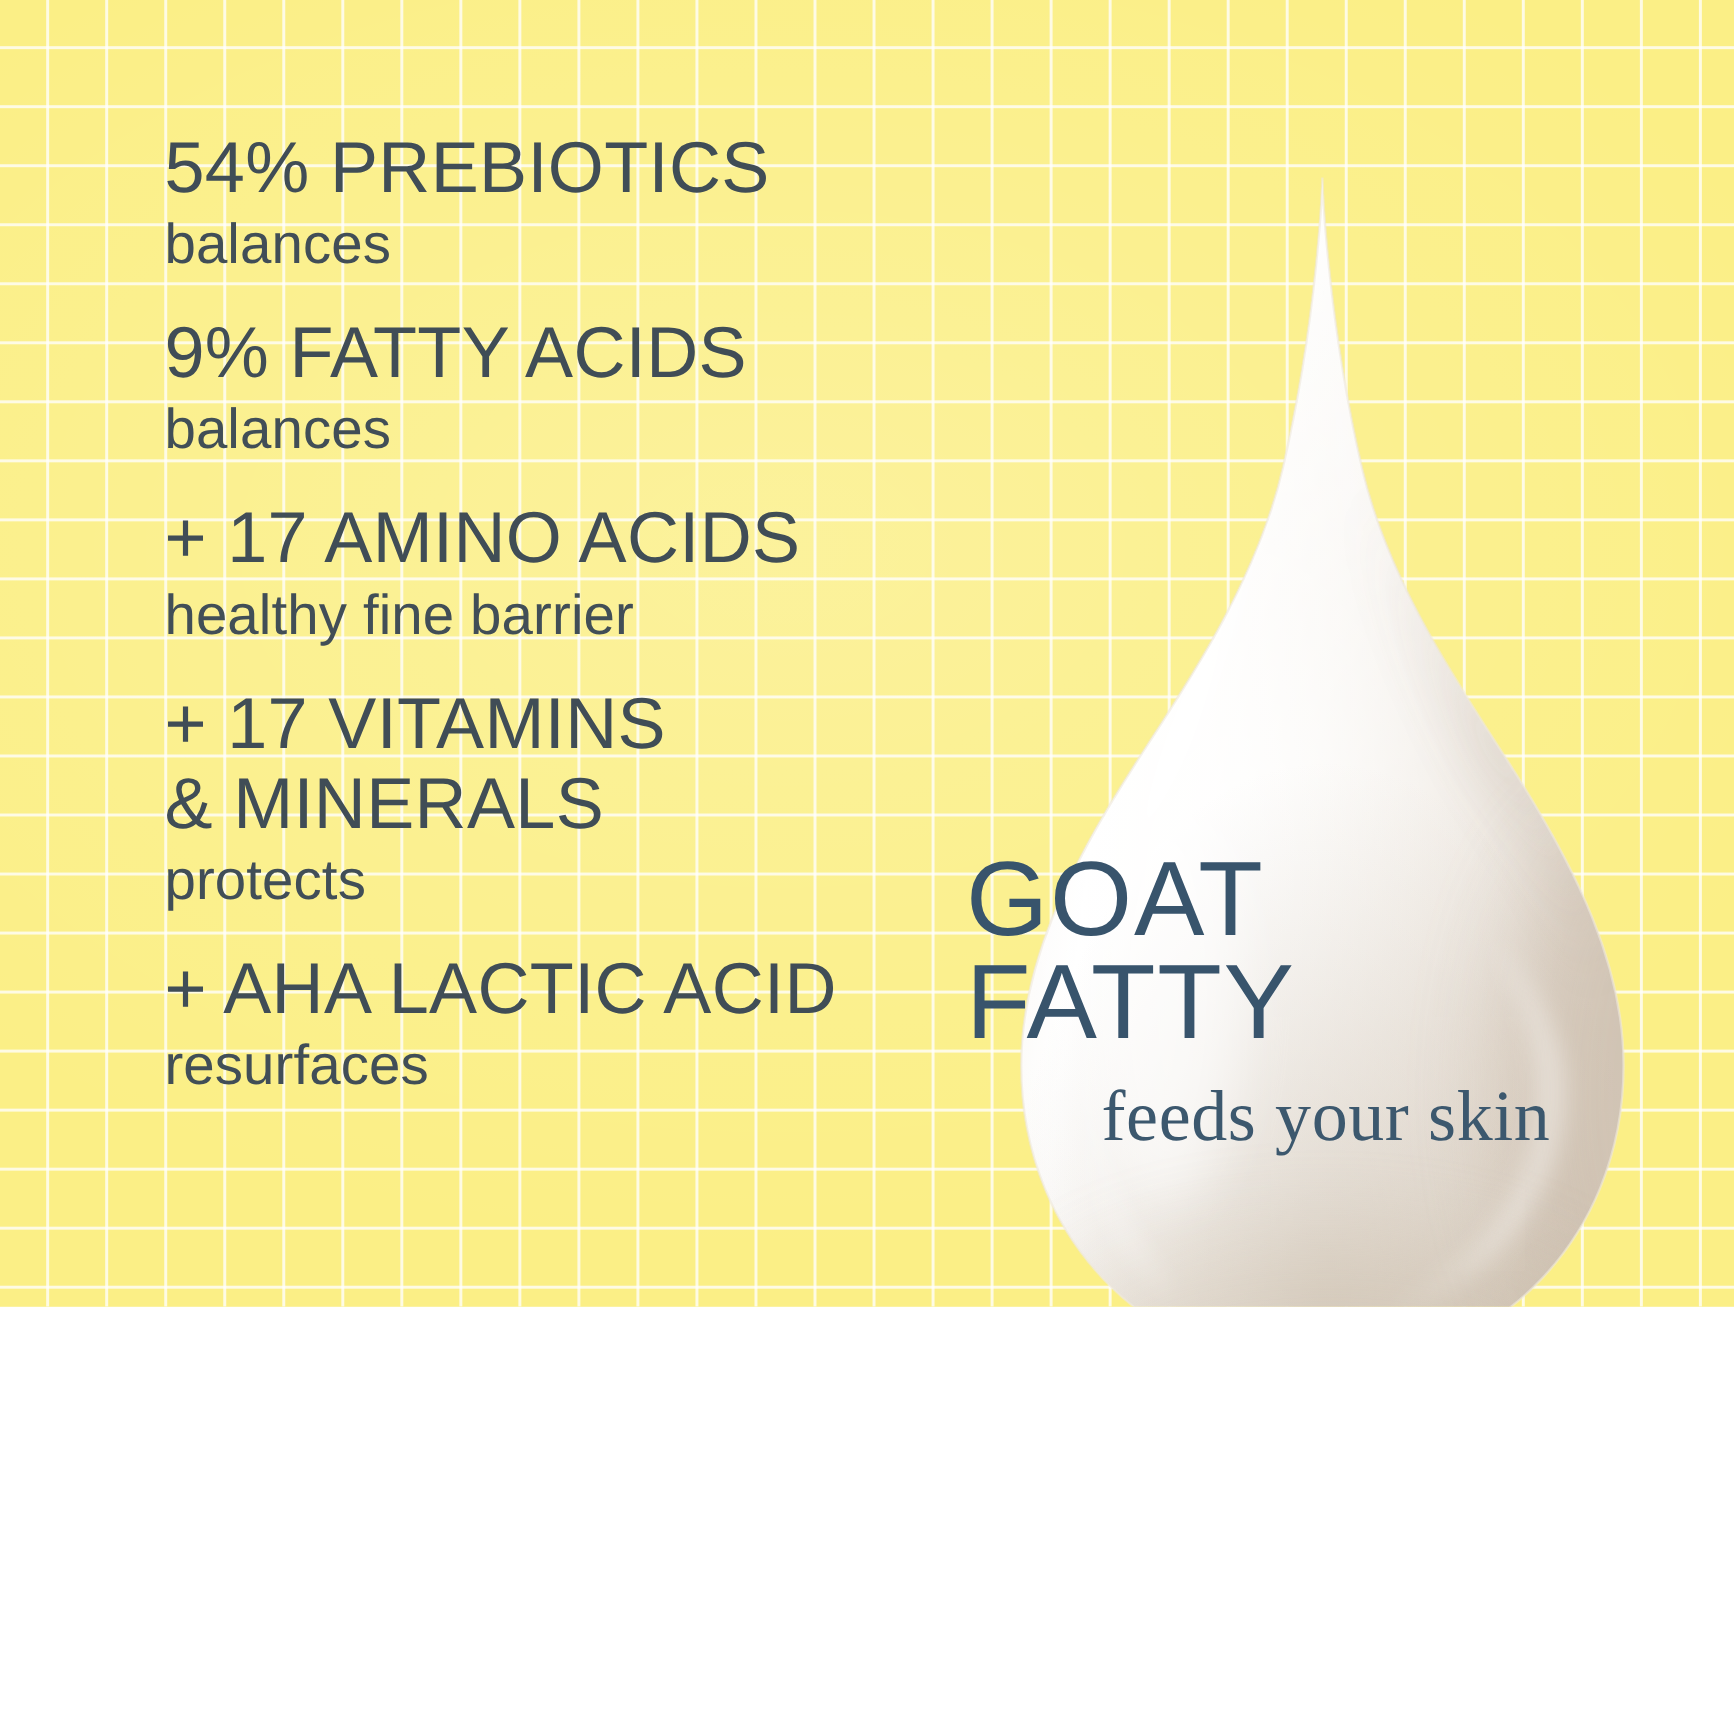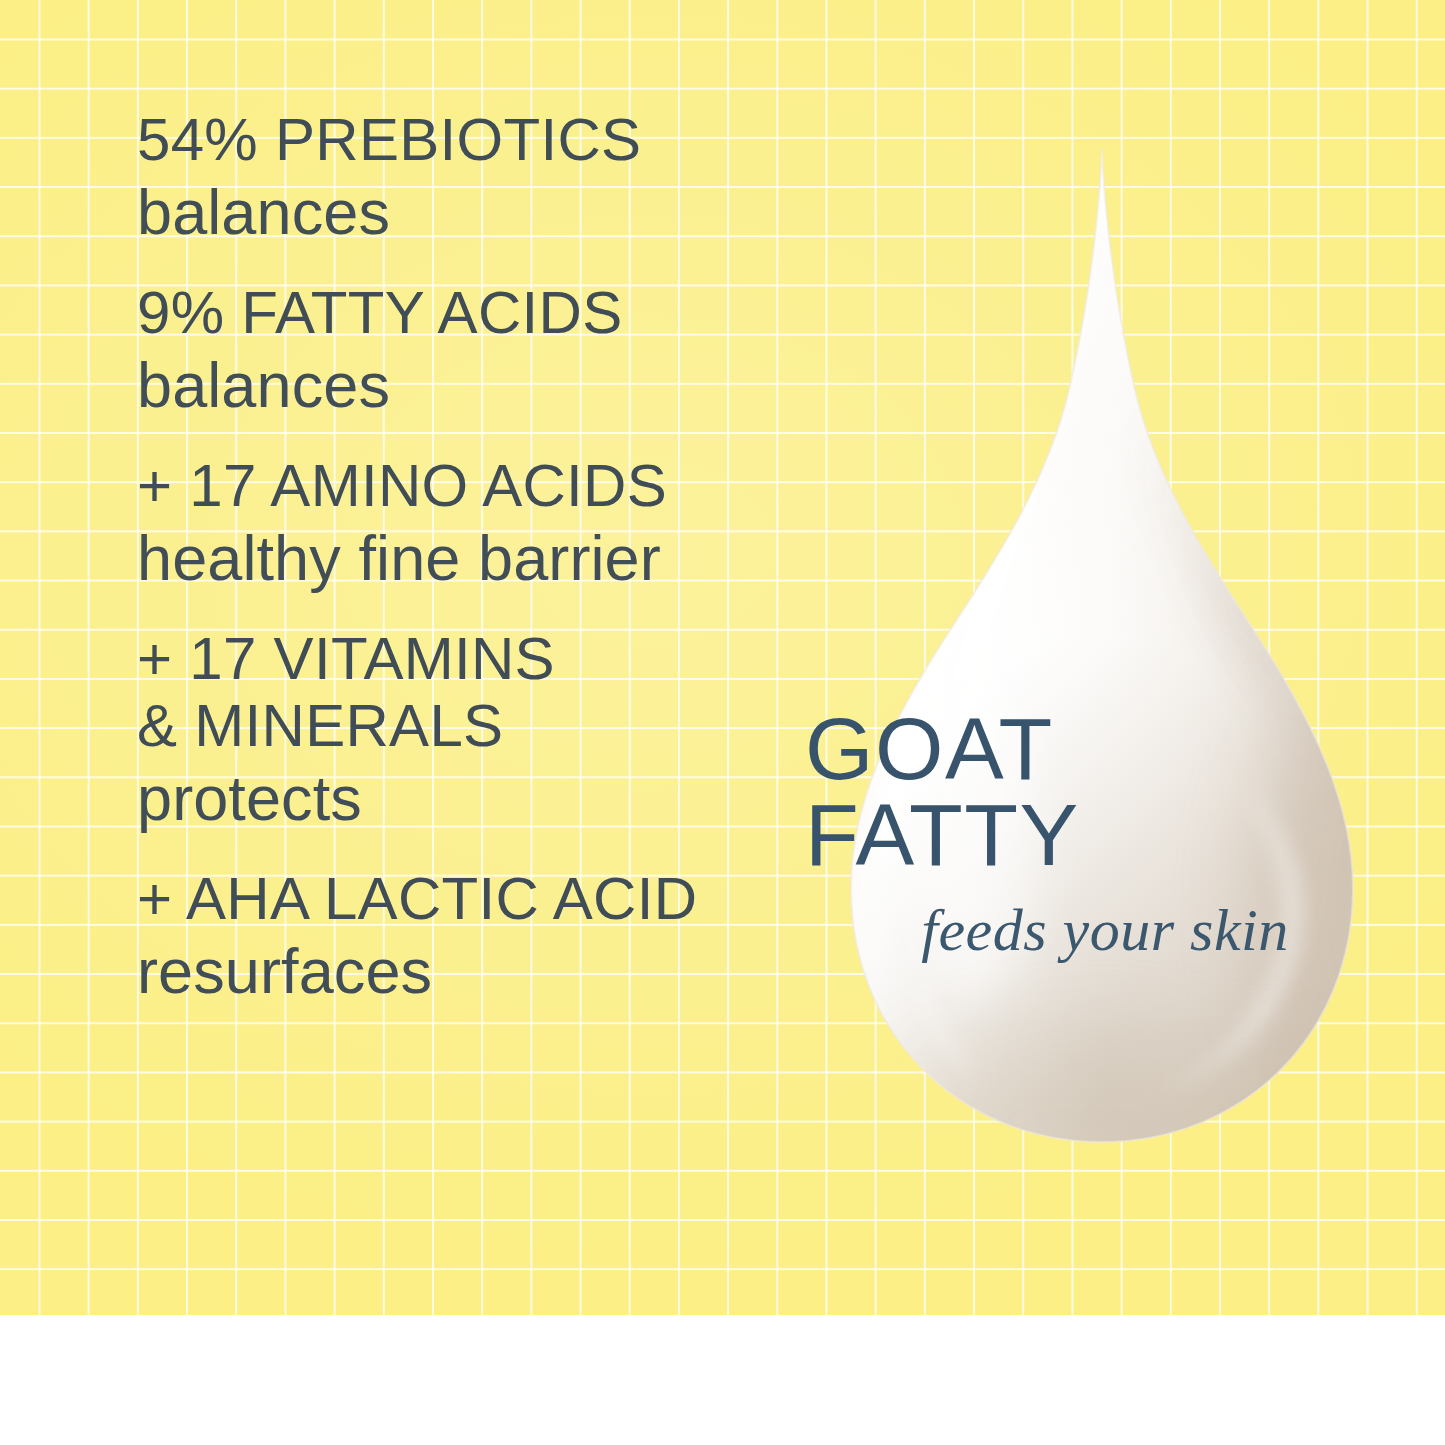--- a/index.html
+++ b/index.html
@@ -3,21 +3,21 @@
 <meta charset="utf-8">
 <style>
   html, body {
     margin: 0;
     padding: 0;
     background: #ffffff;
   }
   #canvas {
     position: relative;
     width: 1445px;
-    height: 1315px;
+    height: 1089px;
     overflow: hidden;
     background: #fbef86;
     font-family: "Liberation Sans", sans-serif;
   }
 
   
   #grid-bg {
     position: absolute;
     inset: 0;
     background-color: #fbef86;
@@ -47,21 +47,21 @@
 
   .ing-title {
     font-size: 60px;
     line-height: 1.12;
     letter-spacing: 0.3px;
     color: #404d56;
     font-weight: 400;
     white-space: pre-line;
   }
   .ing-desc {
-    font-size: 63px;
+    font-size: 47px;
     line-height: 1.17;
     letter-spacing: 0.1px;
     color: #414e57;
     font-weight: 400;
     margin-top: 3px;
     white-space: pre-line;
   }
 
   
   #droplet-wrap {
@@ -96,21 +96,20 @@
     color: #38546c;
     font-weight: 400;
   }
   #tagline {
     position: absolute;
     left: 0;
     top: 760px;
     width: 600px;
     text-align: center;
     font-family: "Liberation Serif", serif;
-    font-style: italic;
     font-size: 60px;
     line-height: 1;
     letter-spacing: 0.5px;
     color: #3c586e;
   }
 </style>
 </head>
 <body>
 
 <div id="canvas">

